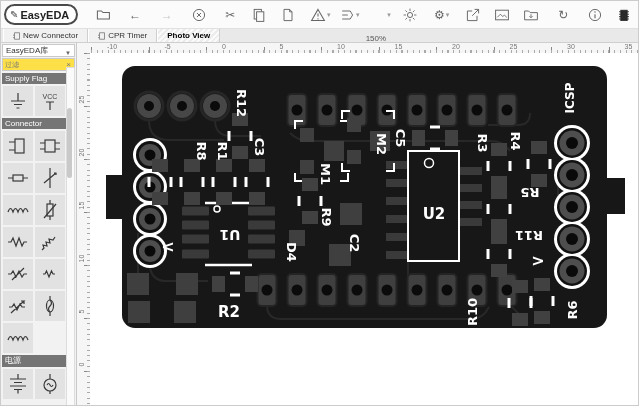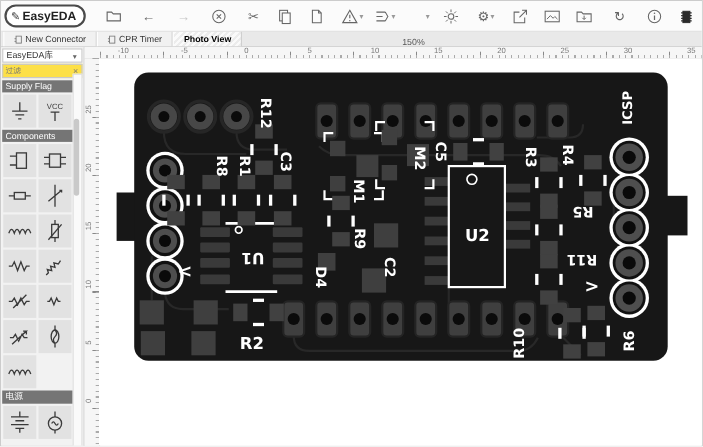--- a/index.html
+++ b/index.html
@@ -303,21 +303,21 @@
             </svg>
           </div>
         <div class="tile">
           <svg width="24" height="24" viewBox="0 0 24 24">
               <text x="12" y="10" text-anchor="middle" font-size="7" fill="#3a3a3a" stroke="none">VCC</text>
               <path d="M12 13v8M8 13h8"></path>
             </svg>
         </div>
       </div>
 
-      <div class="sb-sec">Components</div>
+      <div class="sb-sec">Connector</div>
       <div class="sb-grid">
         <div class="tile">
             <svg width="24" height="24" viewBox="0 0 24 24">
               <use href="#sym-conn2"></use>
             </svg>
           </div>
         <div class="tile">
             <svg width="24" height="24" viewBox="0 0 24 24">
               <use href="#sym-conn4"></use>
             </svg>

